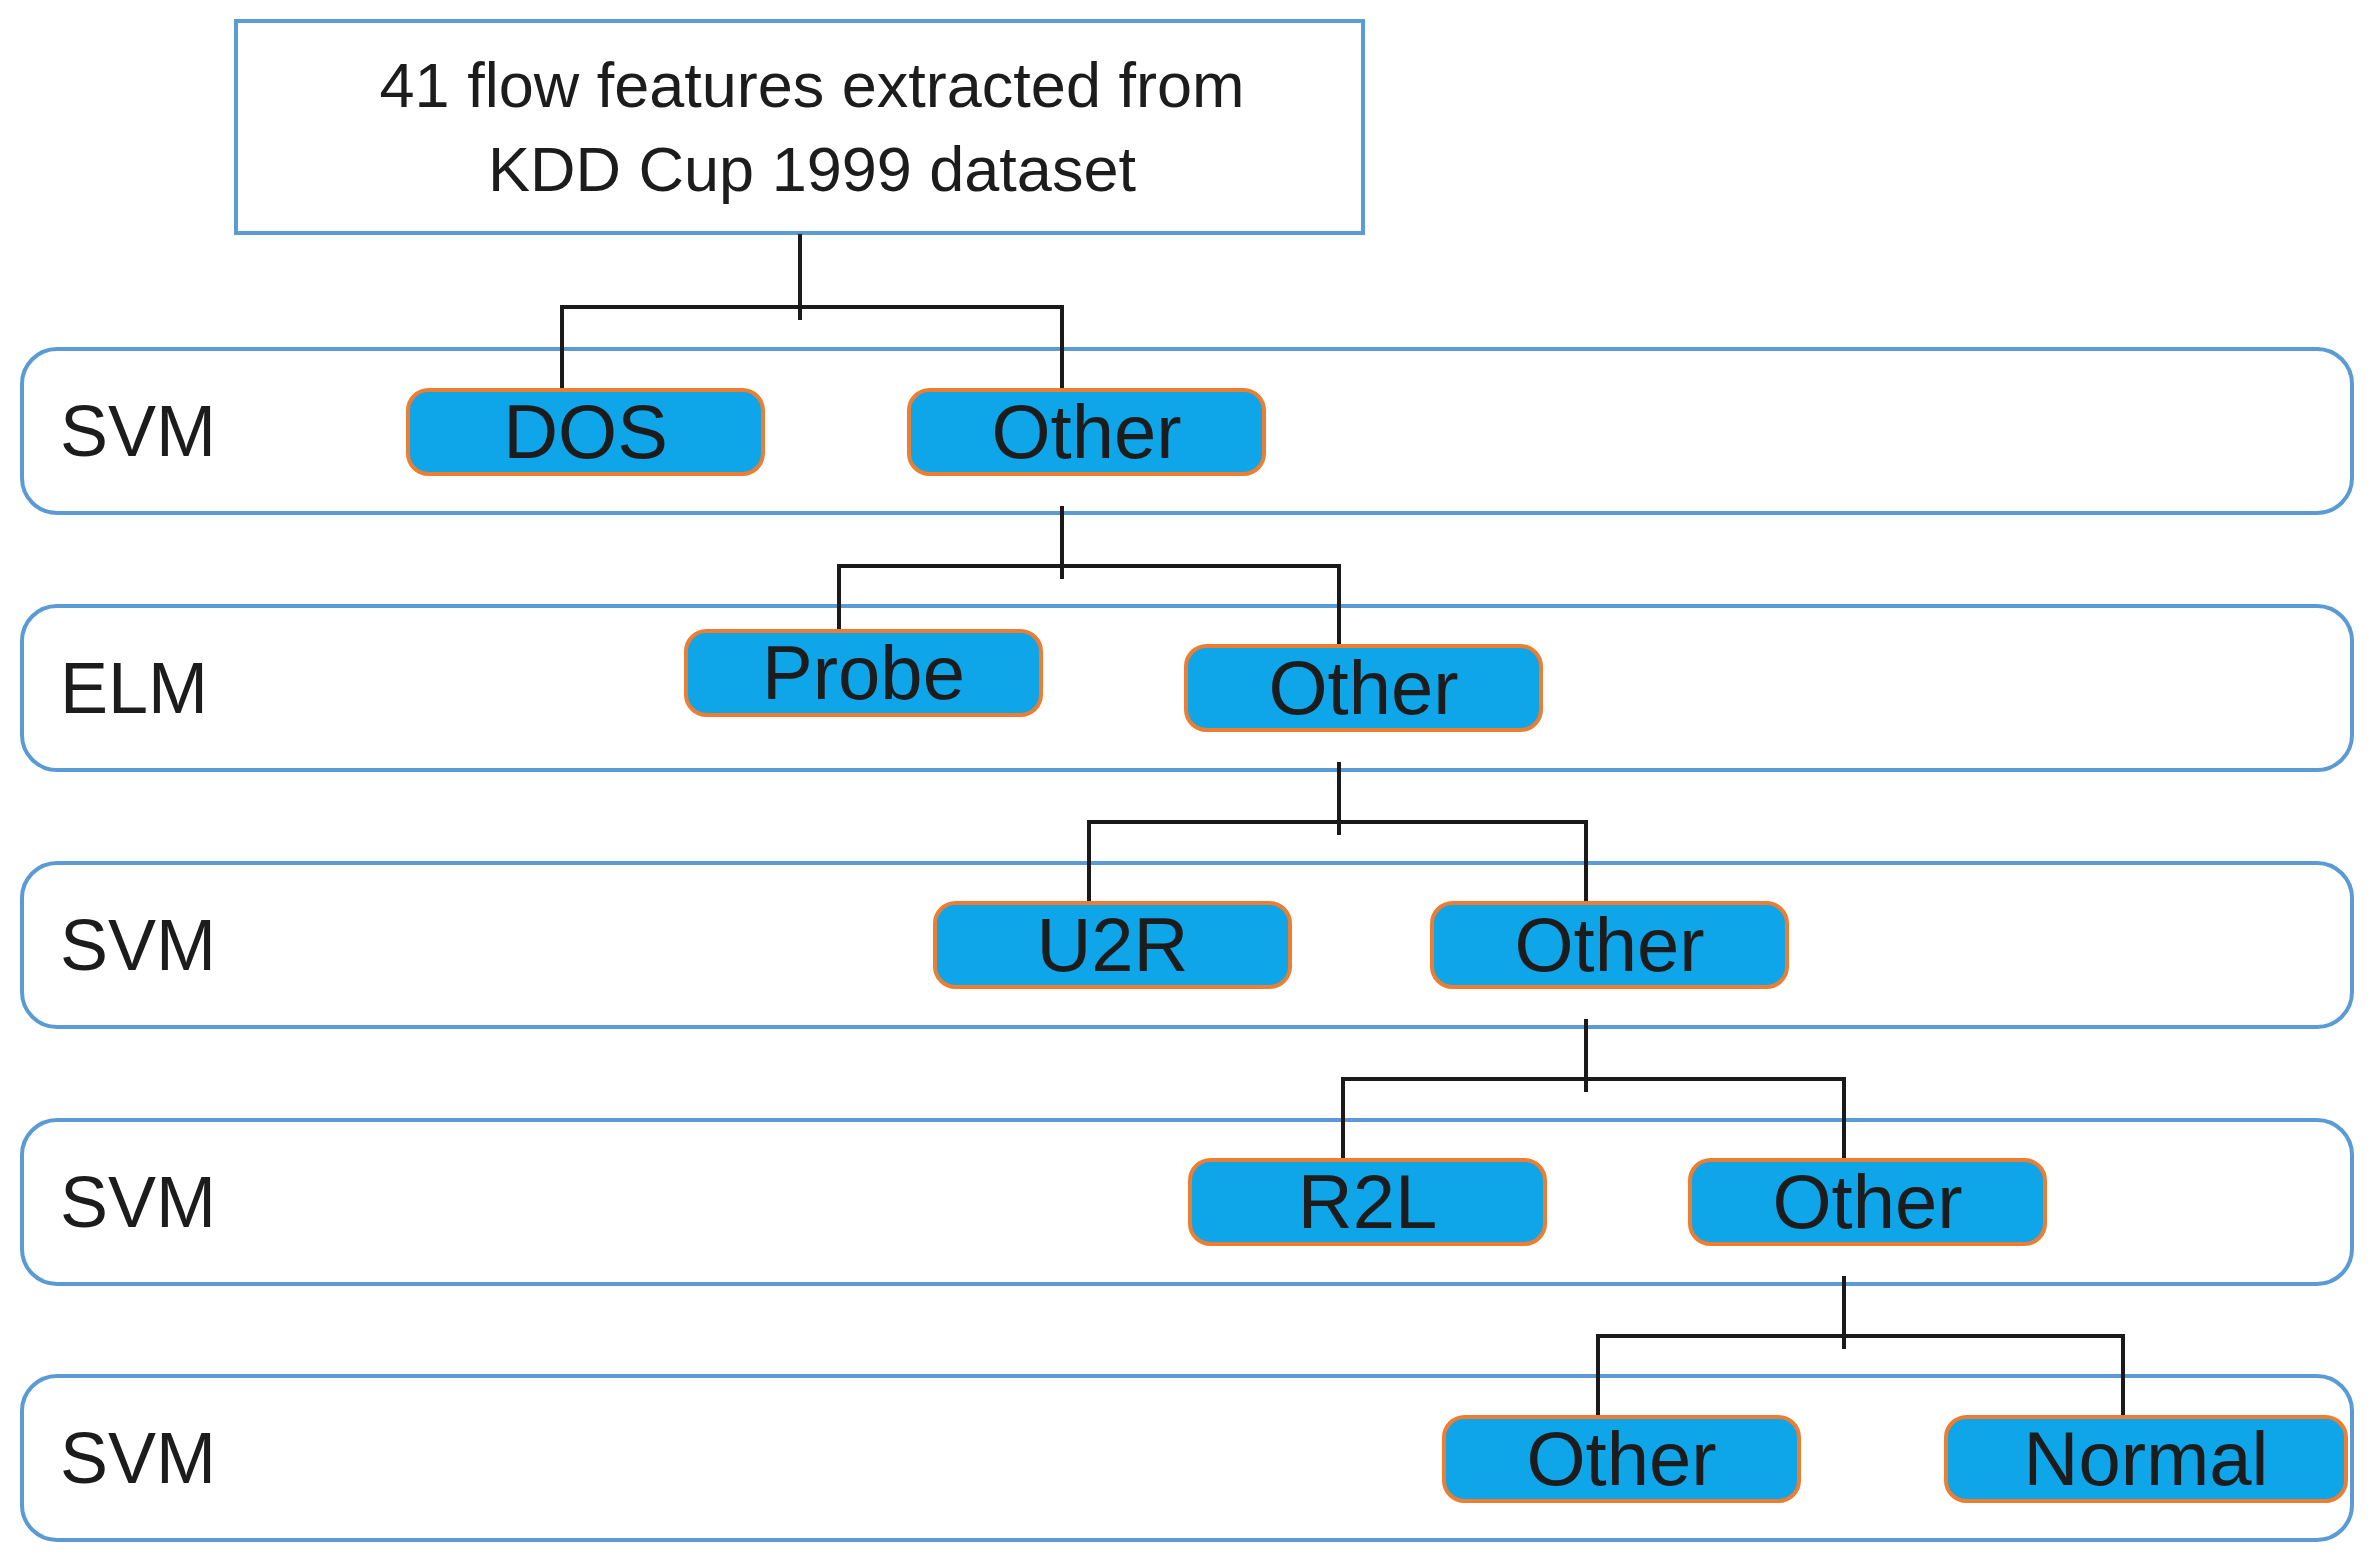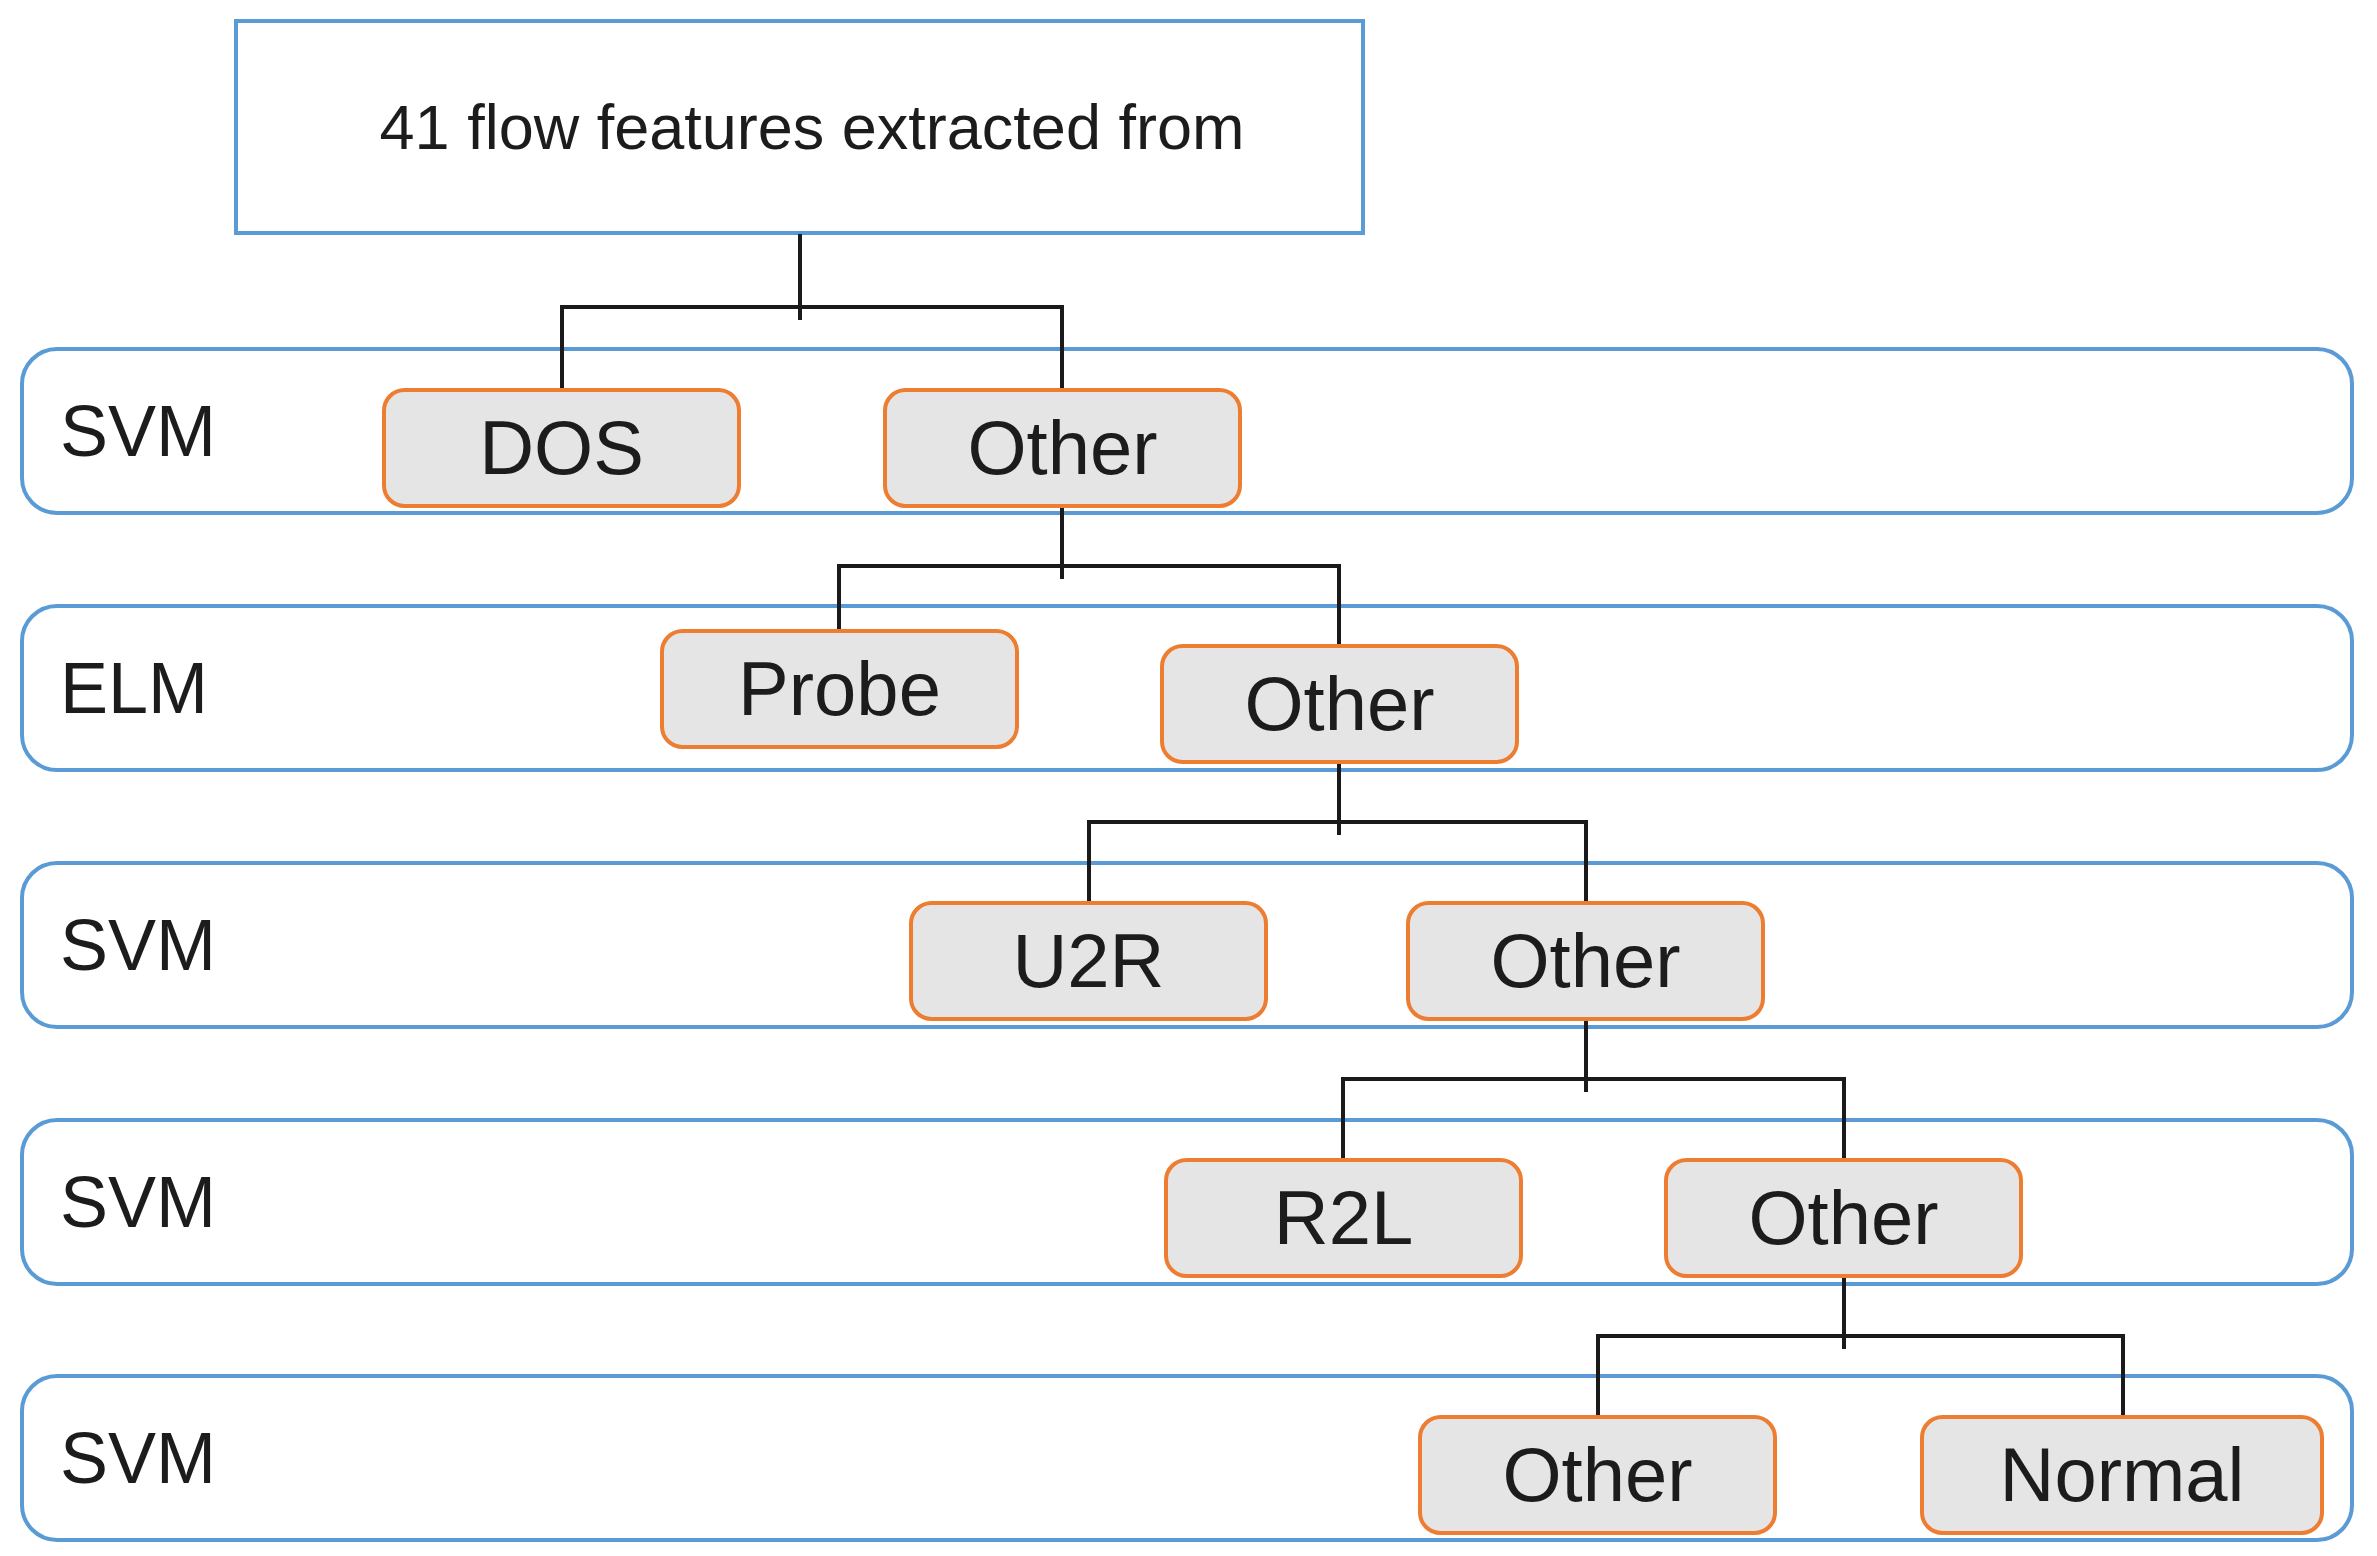--- a/index.html
+++ b/index.html
@@ -42,41 +42,43 @@
   }
   .row-label{
     position:absolute;
     left:36px;top:0;height:100%;
     display:flex;align-items:center;
     font-size:72px;line-height:1;
   }
   
   .node{
     position:absolute;
-    height:120px;
+    height:88px;
     border:4.8px solid var(--orange);
     border-radius:22.6px;
     box-sizing:border-box;
     display:flex;align-items:center;justify-content:center;
-    background:#e5e5e5;
+    background:#0ea5e9;
     z-index:3;
+    margin-left:24px;
   }
   .node .nlabel{font-size:76px;line-height:1;white-space:nowrap;}
   
   .cl{position:absolute;background:var(--ink);z-index:2;}
   .cl.v{width:4px;}
   .cl.h{height:4px;}
 </style>
 </head>
 <body>
 
 <div class="canvas">
 
   <div class="title-box">
     <div class="tline">41 flow features extracted from</div>
+    <div class="tline">KDD Cup 1999 dataset</div>
   </div>
 
   <div class="stage-row" style="top:347px">
     <span class="row-label">SVM</span>
   </div>
   <div class="stage-row" style="top:604px">
     <span class="row-label">ELM</span>
   </div>
   <div class="stage-row" style="top:861px">
     <span class="row-label">SVM</span>

